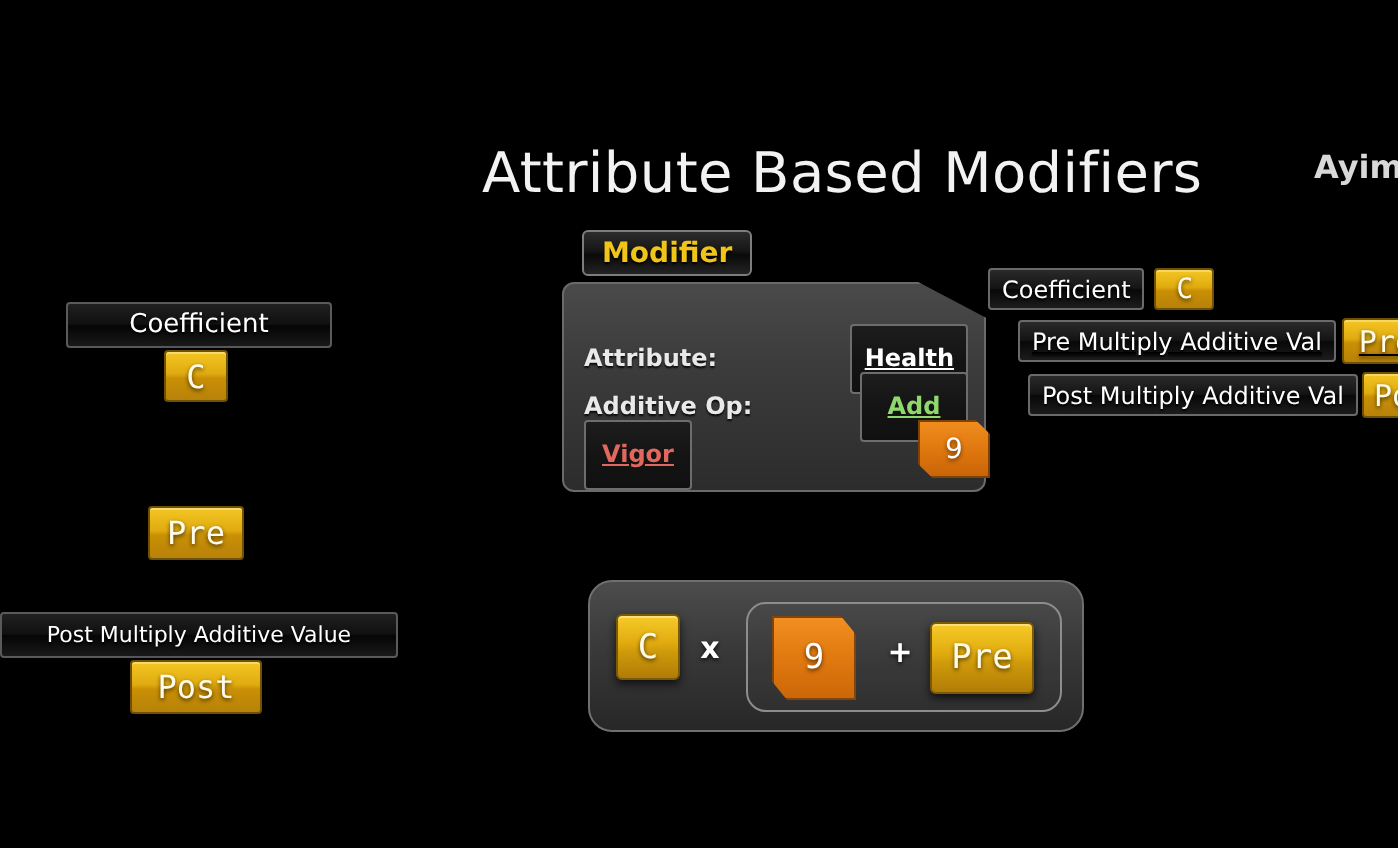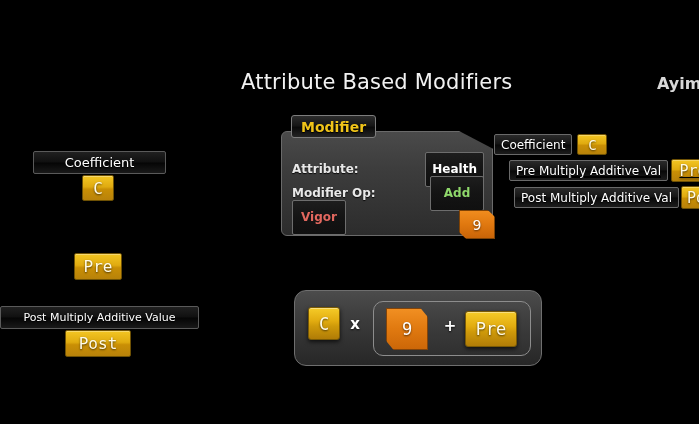--- a/index.html
+++ b/index.html
@@ -20,21 +20,21 @@
     position: absolute;
     inset: 0;
     background: #000000;
   }
 
   
   .title {
     position: absolute;
     left: 241px;
     top: 70px;
-    font-size: 21px;
+    font-size: 28px;
     font-weight: 400;
     color: #f2f2f2;
     letter-spacing: 0.2px;
     white-space: nowrap;
     font-family: "DejaVu Sans", sans-serif;
   }
   .watermark {
     position: absolute;
     left: 657px;
     top: 74px;
@@ -76,21 +76,21 @@
     font-family: "DejaVu Sans Mono", monospace;
     font-size: 16px;
     text-shadow: 0 1px 2px rgba(0,0,0,.65);
     box-shadow: inset 0 1px 0 rgba(255,255,255,.35), 0 1px 3px rgba(0,0,0,.7);
   }
 
   
   .mod-panel {
     position: absolute;
     left: 281px;
-    top: 131px;
+    top: 141px;
     width: 212px;
     height: 105px;
     background: linear-gradient(to bottom, #4a4a4a 0%, #3d3d3d 35%, #343434 70%, #2c2c2c 100%);
     border: 1px solid #6a6a6a;
     border-radius: 6px;
     box-sizing: border-box;
     -webkit-clip-path: polygon(0 0, 84% 0, 100% 17%, 100% 100%, 0 100%);
     clip-path: polygon(0 0, 84% 0, 100% 17%, 100% 100%, 0 100%);
     box-shadow: 0 2px 8px rgba(0,0,0,.8);
   }
@@ -137,20 +137,21 @@
     border: 1px solid #6d6d6d;
     border-radius: 2px;
     display: flex;
     align-items: center;
     justify-content: center;
     font-size: 12px;
     font-weight: bold;
     box-sizing: border-box;
     padding: 0 6px;
     font-family: "DejaVu Sans", sans-serif;
+    text-decoration: underline;
   }
   .v-white { color: #ffffff; }
   .v-green { color: #8fd86b; }
   .v-red   { color: #e2685f; }
 
   
   .badge9 {
     position: absolute;
     left: 459px;
     top: 210px;
@@ -286,21 +287,21 @@
 
   <div class="plate" style="left:0px; top:306px; width:199px; height:23px; font-size:11px;">Post Multiply Additive Value</div>
   <div class="chip" style="left:65px; top:330px; width:66px; height:27px;">Post</div>
 
   <div class="mod-panel">
     <div class="mod-row" style="top:27px;">
       <span class="mod-label">Attribute:</span>
       <span class="mod-value v-white">Health</span>
     </div>
     <div class="mod-row" style="top:51px;">
-      <span class="mod-label">Modifier Op:</span>
+      <span class="mod-label">Additive Op:</span>
       <span class="mod-value v-green">Add</span>
     </div>
     <div class="mod-row" style="top:75px;">
       <span class="mod-value v-red">Vigor</span>
     </div>
   </div>
   <div class="mod-tab">Modifier</div>
   <div class="badge9">9</div>
 
   <div class="legend-row" style="left:494px; top:134px;">

